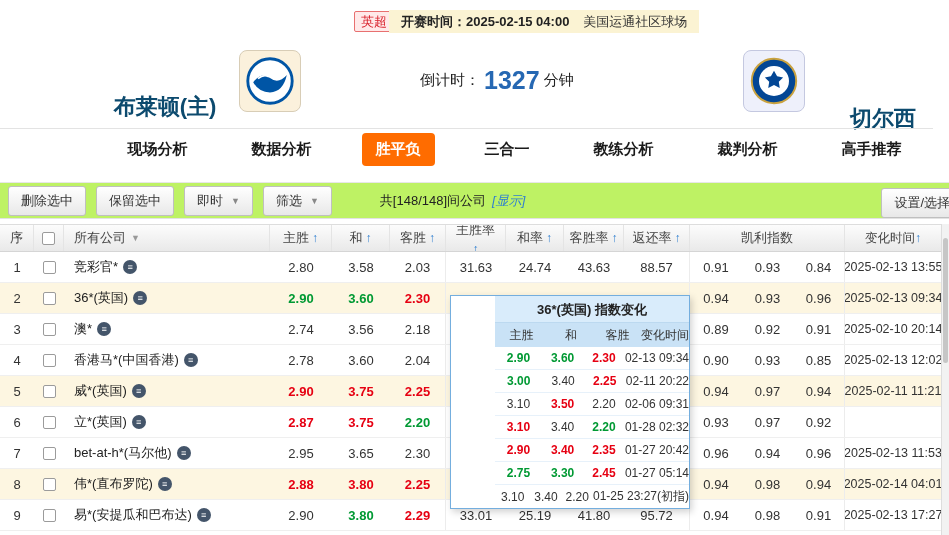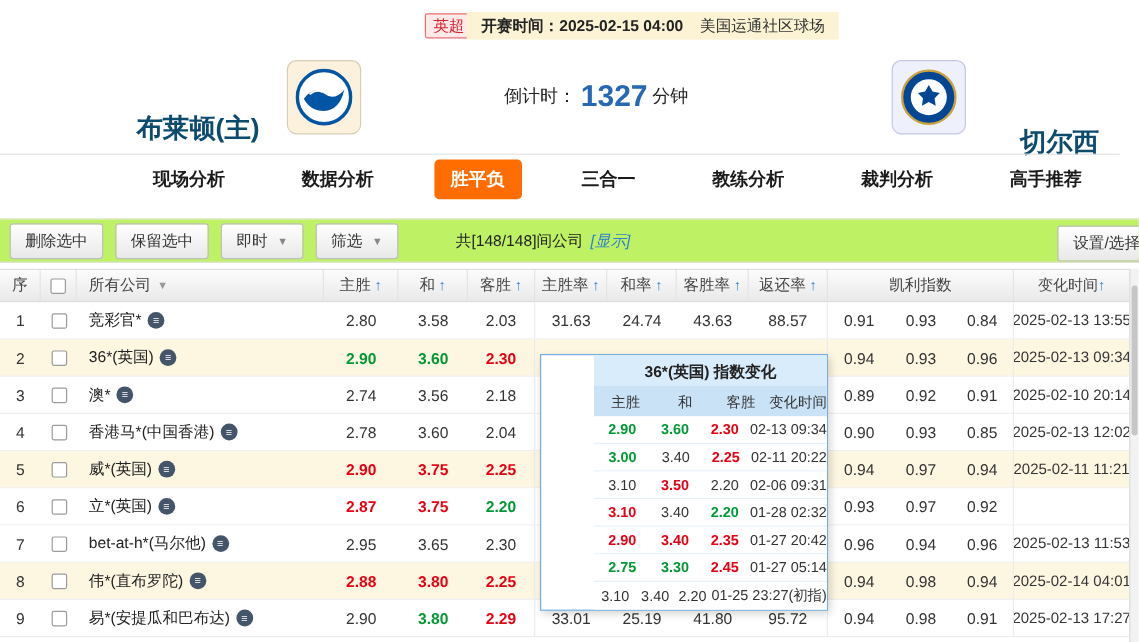--- a/index.html
+++ b/index.html
@@ -45,21 +45,21 @@
     background:linear-gradient(#fcfcfc,#e9e9e9); border-top:1px solid #ddd; border-bottom:1px solid #d5d5d5; color:#444; }
   .tbody { position:absolute; top:252px; left:0; width:941px; }
   .trow { display:flex; height:31px; border-bottom:1px solid #efefef; background:#fff; }
   .trow.hl { background:#fdf6e1; }
   .cell { display:flex; align-items:center; justify-content:center; height:100%; overflow:hidden; white-space:nowrap; }
   .hcell { border-right:1px solid #e4e4e4; gap:3px; }
   .c-no { width:34px; }
   .c-cb { width:30px; }
   .c-company { width:206px; justify-content:flex-start; padding-left:10px; gap:5px; }
   .c-home { width:62px; } .c-draw { width:58px; } .c-away { width:56px; }
-  .c-hr { width:60px; } .c-dr { width:58px; } .c-ar { width:60px; } .c-pr { width:66px; }
+  .c-hr { width:60px;flex-direction:column; } .c-dr { width:58px; } .c-ar { width:60px; } .c-pr { width:66px; }
   .c-k1 { width:52px; } .c-k2 { width:51px; } .c-k3 { width:52px; }
   .c-kelly { width:155px; }
   .c-time { flex:1; font-size:12.5px; }
   .trow .c-away, .trow .c-pr, .trow .c-k3 { border-right:1px solid #ececec; }
   .sarrow { color:#2f7fd0; font-weight:bold; font-size:12px; }
   .ddv2 { color:#999; font-size:9px; }
   .checkbox { width:13px; height:13px; background:#fff; border:1px solid #9b9b9b; border-radius:2px; display:inline-block; cursor:pointer; }
   .cname { color:#222; cursor:pointer; }
   .cicon { width:14px; height:14px; border-radius:50%; background:#44556a; color:#fff; font-size:9px; line-height:14px;
     text-align:center; display:inline-block; cursor:pointer; flex-shrink:0; }

